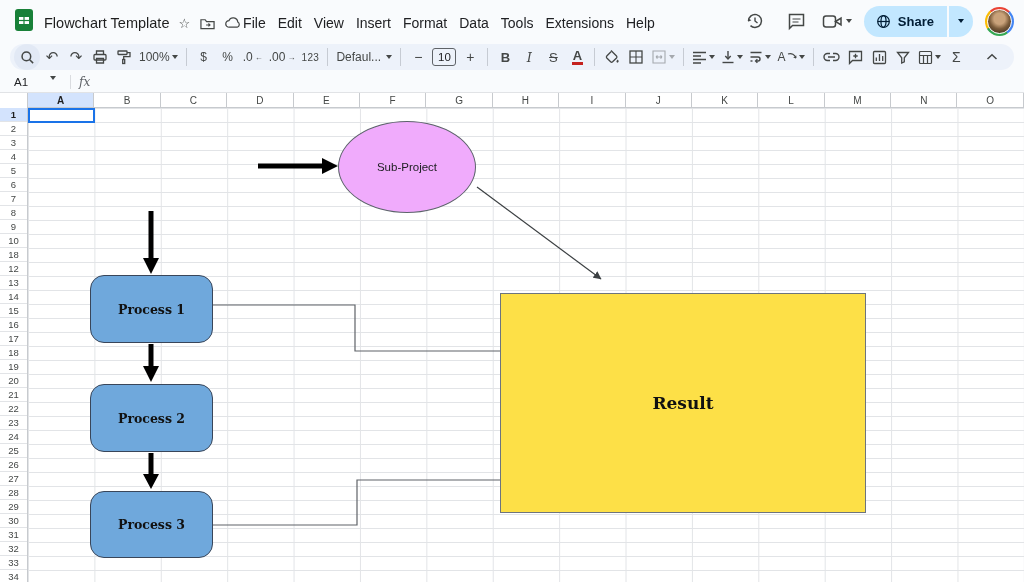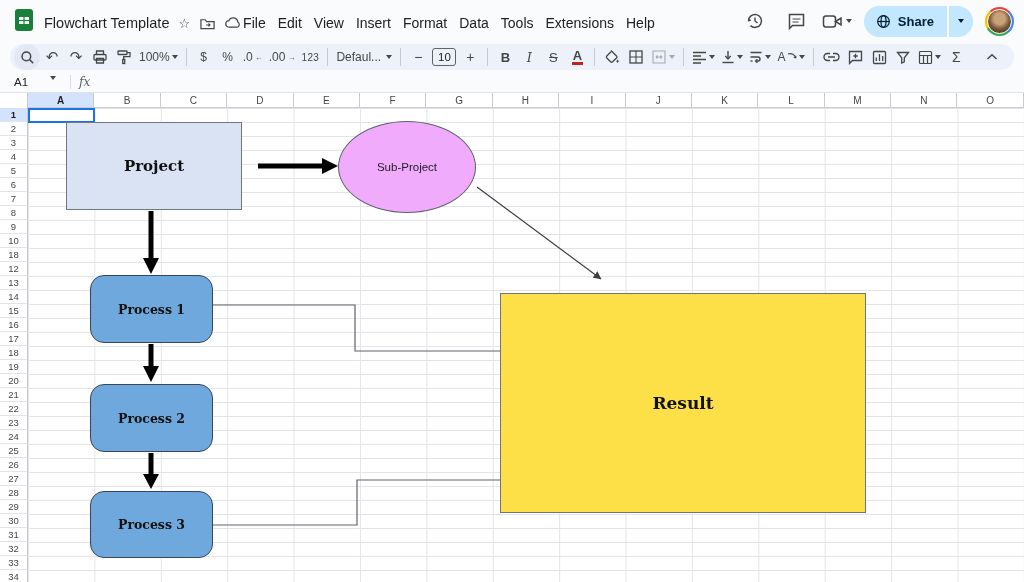--- a/index.html
+++ b/index.html
@@ -395,23 +395,20 @@
       <polygon points="143,474 151,489 159,474" fill="#000"></polygon>
     </g>
 
     <line x1="477" y1="187" x2="601" y2="279" stroke="#3c4043" stroke-width="1.2" marker-end="url(#thinArrow)"></line>
 
     <polyline points="213,305 355,305 355,351 500,351" fill="none" stroke="#5f6368" stroke-width="1.2"></polyline>
 
     <polyline points="213,525 357,525 357,480 500,480" fill="none" stroke="#5f6368" stroke-width="1.2"></polyline>
   </svg>
 
-  <div class="shape shape-project">
-      <span>Project</span>
-    </div>
   <div class="shape shape-ellipse">
       <span>Sub-Project</span>
     </div>
   <div class="shape shape-process shape-p1">
       <span>Process 1</span>
     </div>
   <div class="shape shape-process shape-p2">
       <span>Process 2</span>
     </div>
   <div class="shape shape-process shape-p3">

